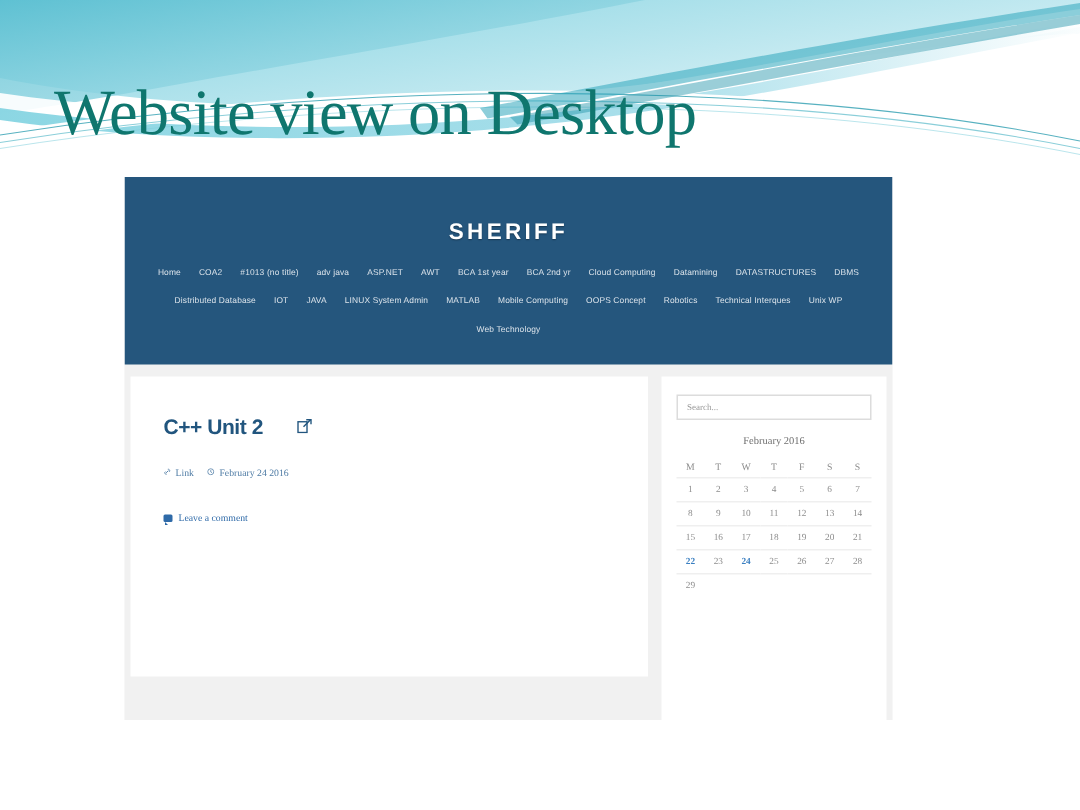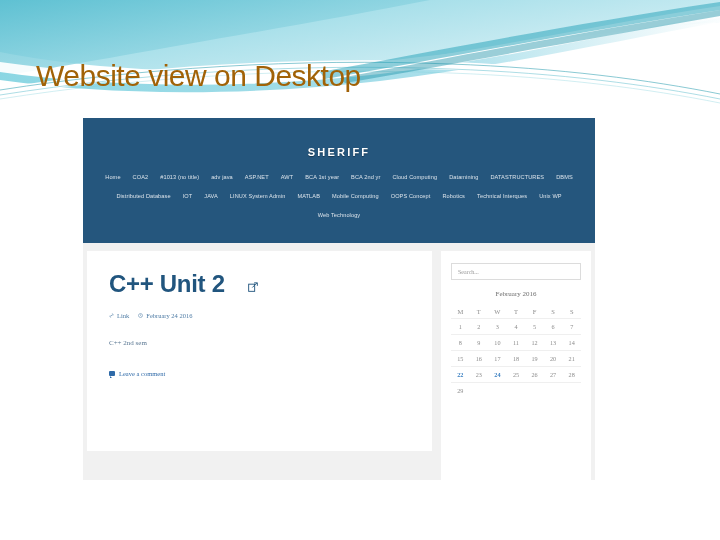--- a/index.html
+++ b/index.html
@@ -11,39 +11,39 @@
   }
   #slide{position:absolute;left:0;top:0;width:720px;height:540px;background:#fff;overflow:hidden;}
 
   
   #banner{position:absolute;left:0;top:0;width:720px;height:118px;overflow:hidden;}
   #banner svg{display:block;}
 
   
   #slide-title{
     position:absolute;left:36px;top:52px;
-    font-size:30px;line-height:48px;
-    color:#a16207;
-    font-family:Liberation Sans, sans-serif;
+    font-size:43px;line-height:48px;
+    color:#0f766e;
+    font-family:Liberation Serif, serif;
     font-weight:400;
     letter-spacing:-0.5px;
     white-space:nowrap;
   }
 
   
   #shot{
     position:absolute;left:83px;top:118px;width:512px;height:362px;
     background:#f1f1f1;overflow:hidden;
   }
 
   
   #site-header{background:#25567d;width:100%;height:125px;position:relative;}
   #site-brand{
     text-align:center;color:#ffffff;font-weight:bold;
-    font-size:11px;letter-spacing:2.2px;padding-top:28px;
+    font-size:15px;letter-spacing:2.2px;padding-top:28px;
     font-family:"Liberation Sans", sans-serif;
     text-shadow:0 1px 1px rgba(0,0,0,.35);
   }
   .navrow{
     display:flex;justify-content:center;align-items:center;
     flex-wrap:nowrap;gap:0px;
     margin-top:6px;
   }
   .navrow.r1{margin-top:13px;}
   .navitem{
@@ -55,21 +55,21 @@
   }
 
   
   #site-body{display:flex;background:#f1f1f1;height:237px;padding-top:8px;box-sizing:border-box;}
   #content-col{
     width:345px;margin-left:4px;background:#ffffff;
     box-sizing:border-box;padding:22px 22px 0 22px;
     height:200px;
   }
   #post-title{
-    color:#21557e;font-weight:bold;font-size:24px;line-height:22px;
+    color:#21557e;font-weight:bold;font-size:14px;line-height:22px;
     font-family:"Liberation Sans", sans-serif;
     letter-spacing:-.3px;display:flex;align-items:flex-end;gap:23px;
   }
   #post-title .lnk-ico{display:inline-block;}
   #post-meta{
     margin-top:17px;color:#4f7ca5;font-size:6.5px;
     display:flex;align-items:center;gap:9px;
     font-family:"Liberation Serif", serif;
   }
   #post-meta .mi{display:flex;align-items:center;gap:3px;}
@@ -224,21 +224,20 @@
             <span>
               <svg width="5" height="5" viewBox="0 0 8 8" xmlns="http://www.w3.org/2000/svg">
                 <circle cx="4" cy="4" r="3.2" fill="none" stroke="#4f7ca5" stroke-width="0.8"></circle>
                 <path d="M4 2.2 L4 4.2 L5.4 5" stroke="#4f7ca5" stroke-width="0.8" fill="none"></path>
               </svg>
             </span>
             <span>February 24 2016</span>
           </span>
         </div>
 
-        <div id="post-body">C++ 2nd sem</div>
 
         <div id="post-comment">
           <span class="bubble"></span>
           <span>Leave a comment</span>
         </div>
       </div>
 
       <div id="side-col">
         <div id="search-box">Search...</div>
         <table id="cal">

